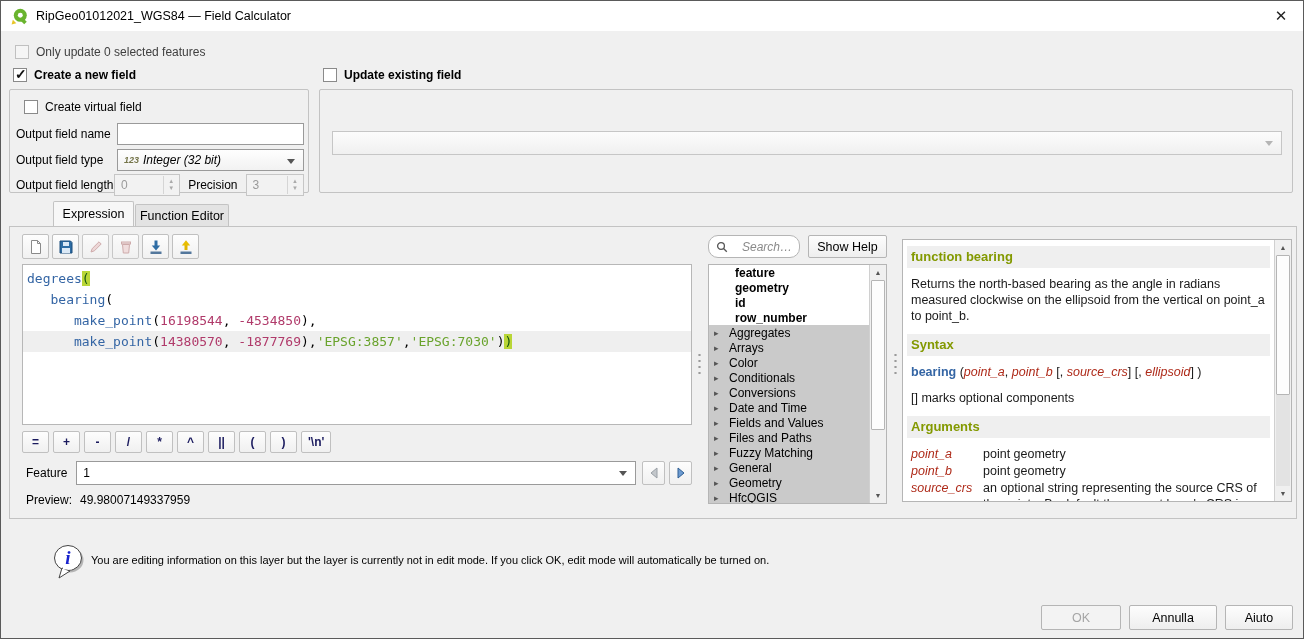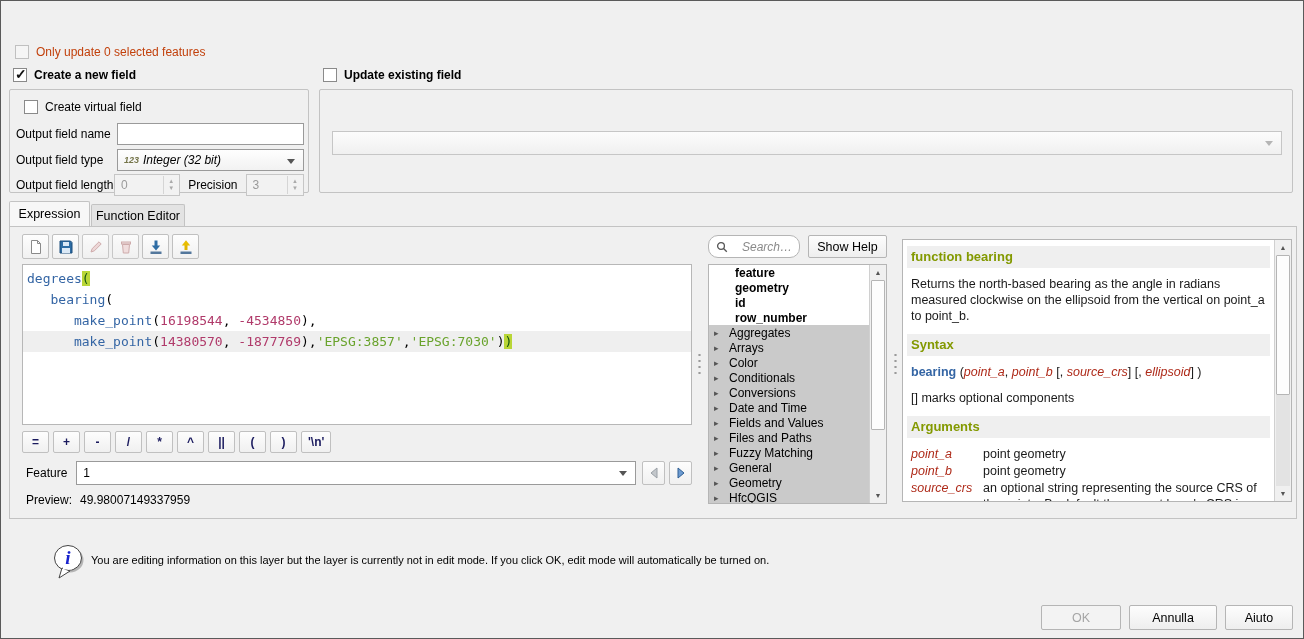--- a/index.html
+++ b/index.html
@@ -11,35 +11,35 @@
   }
   
   .titlebar{position:absolute;left:0;top:0;width:100%;height:30px;background:#fff;display:flex;align-items:center;padding-left:9px;}
   .titlebar .ttl{font-size:12.5px;margin-left:7px;color:#000;}
   .close-btn{position:absolute;right:6px;top:2px;width:32px;height:26px;display:flex;align-items:center;justify-content:center;font-size:15px;color:#222;cursor:pointer;}
   
   .cb{display:inline-block;width:14px;height:14px;background:#fff;border:1px solid #8a8a8a;vertical-align:middle;position:relative;}
   .cb.checked::after{content:"✓";position:absolute;left:1px;top:-3px;font-size:14px;font-weight:bold;color:#111;}
   .cb.disabled{border-color:#c0c0c0;background:#f5f5f5;}
   .cb-row{position:absolute;display:flex;align-items:center;gap:7px;}
-  .muted{color:#c2410c;text-align:right;}
+  .muted{color:#404040;text-align:right;}
   .bold{font-weight:bold;}
   
   .groupbox{position:absolute;border:1px solid #c3c3c3;border-radius:2px;background:#f0f0f0;}
   .frow{position:absolute;display:flex;align-items:center;}
   .txtinput{background:#fff;border:1px solid #9a9a9a;height:22px;}
   .combo{background:linear-gradient(#fefefe,#f2f2f2);border:1px solid #9a9a9a;height:22px;display:flex;align-items:center;padding:0 6px;position:relative;}
   .combo .arr{position:absolute;right:8px;top:9px;width:0;height:0;border-left:4px solid transparent;border-right:4px solid transparent;border-top:5px solid #555;}
   .combo.disabled .arr{border-top-color:#b5b5b5;}
   .combo.disabled{background:linear-gradient(#fcfcfc,#f0f0f0);border-color:#c6c6c6;}
   .spin{background:#f2f2f2;border:1px solid #c6c6c6;height:22px;color:#9a9a9a;display:flex;align-items:center;padding-left:6px;position:relative;}
   .spin .btns{position:absolute;right:1px;top:1px;width:15px;height:18px;border-left:1px solid #d5d5d5;display:flex;flex-direction:column;align-items:center;justify-content:center;font-size:6px;color:#aaa;line-height:7px;}
   .numicon{font-size:9px;font-weight:bold;color:#75754a;margin-right:4px;letter-spacing:0;}
   
-  .tab{position:absolute;border:1px solid #c3c3c3;border-bottom:none;display:flex;align-items:center;justify-content:center;font-size:12.5px;}
+  .tab{position:absolute;border:1px solid #c3c3c3;border-bottom:none;display:flex;align-items:center;justify-content:center;font-size:12.5px;margin-left:44px;}
   .tab.active{background:#f7f7f7;z-index:3;height:25px;border-radius:2px 2px 0 0;}
   .tab.inactive{background:#e3e3e3;height:22px;border-radius:2px 2px 0 0;}
   .pane{position:absolute;left:8px;top:225px;width:1288px;height:293px;border:1px solid #c3c3c3;background:#f0f0f0;}
   
   .toolbtn{width:27px;height:25px;border:1px solid #c0c0c0;border-radius:2px;background:linear-gradient(#fdfdfd,#f1f1f1);display:inline-flex;align-items:center;justify-content:center;margin-right:3px;}
   
   .editor{position:absolute;left:12px;top:37px;width:670px;height:161px;background:#fff;border:1px solid #b7b7b7;font-family:"DejaVu Sans Mono",monospace;font-size:13px;line-height:21px;padding-top:3px;overflow:hidden;}
   .code-line{white-space:pre;padding-left:4px;}
   .code-line.hl-line{background:#efefef;}
   .tk-fn{color:#3465a4;}
@@ -81,20 +81,32 @@
   .split{position:absolute;width:5px;height:26px;background-image:radial-gradient(#9a9a9a 1px, transparent 1.2px);background-size:5px 6px;}
   
   .dlgbtn{position:absolute;height:25px;border:1px solid #b5b5b5;border-radius:2px;background:linear-gradient(#fdfdfd,#eee);display:flex;align-items:center;justify-content:center;font-size:12.5px;}
   .dlgbtn.disabled{color:#a5a5a5;background:#f3f3f3;}
 </style>
 </head>
 <body>
 
 <div id="win">
 
+  <div class="titlebar">
+    <span style="display:inline-flex;">
+      <svg width="19" height="19" viewBox="0 0 24 24">
+        <circle cx="13" cy="10.5" r="8.2" fill="#69b42e"></circle>
+        <circle cx="13" cy="10.5" r="3.1" fill="#fff"></circle>
+        <rect x="15.5" y="13" width="8" height="4.6" fill="#69b42e" transform="rotate(45 15.5 13)"></rect>
+        <path d="M2 22l6-1.5L3.6 16z" fill="#e8c527"></path>
+      </svg>
+    </span>
+    <span class="ttl">RipGeo01012021_WGS84 — Field Calculator</span>
+    <span class="close-btn">✕</span>
+  </div>
 
   <div class="cb-row" style="left:14px;top:44px;">
     <span class="cb disabled"></span>
     <span class="muted">Only update 0 selected features</span>
   </div>
 
   <div class="cb-row" style="left:12px;top:67px;">
     <span class="cb checked"></span>
     <span class="bold">Create a new field</span>
   </div>

